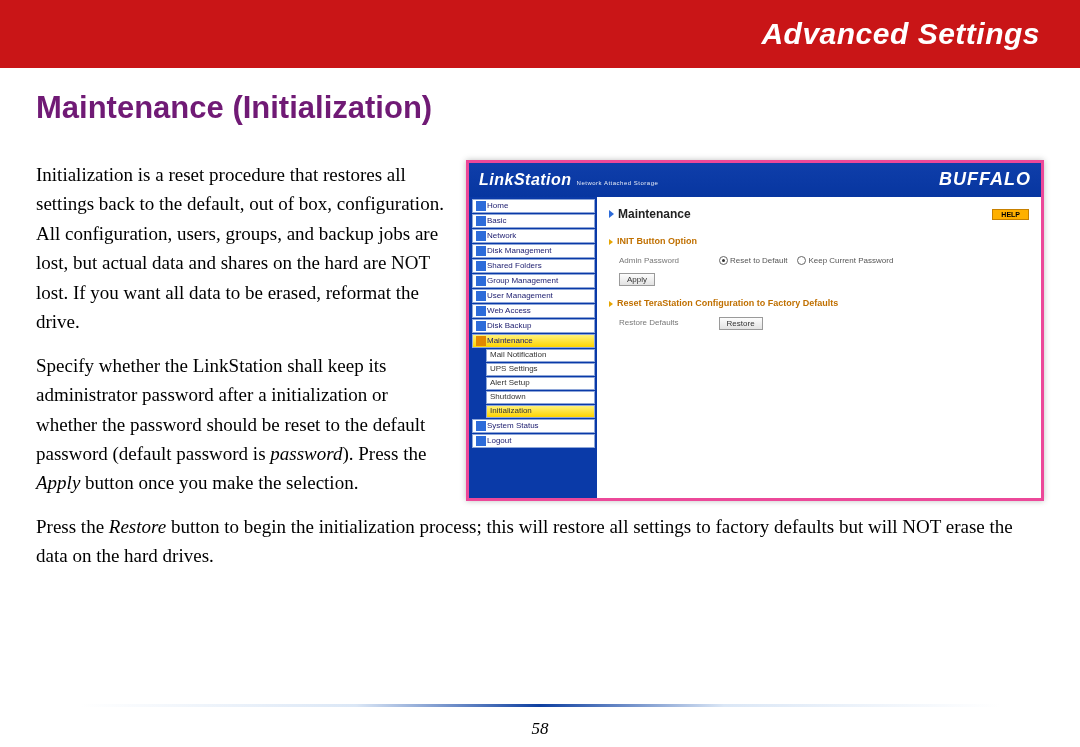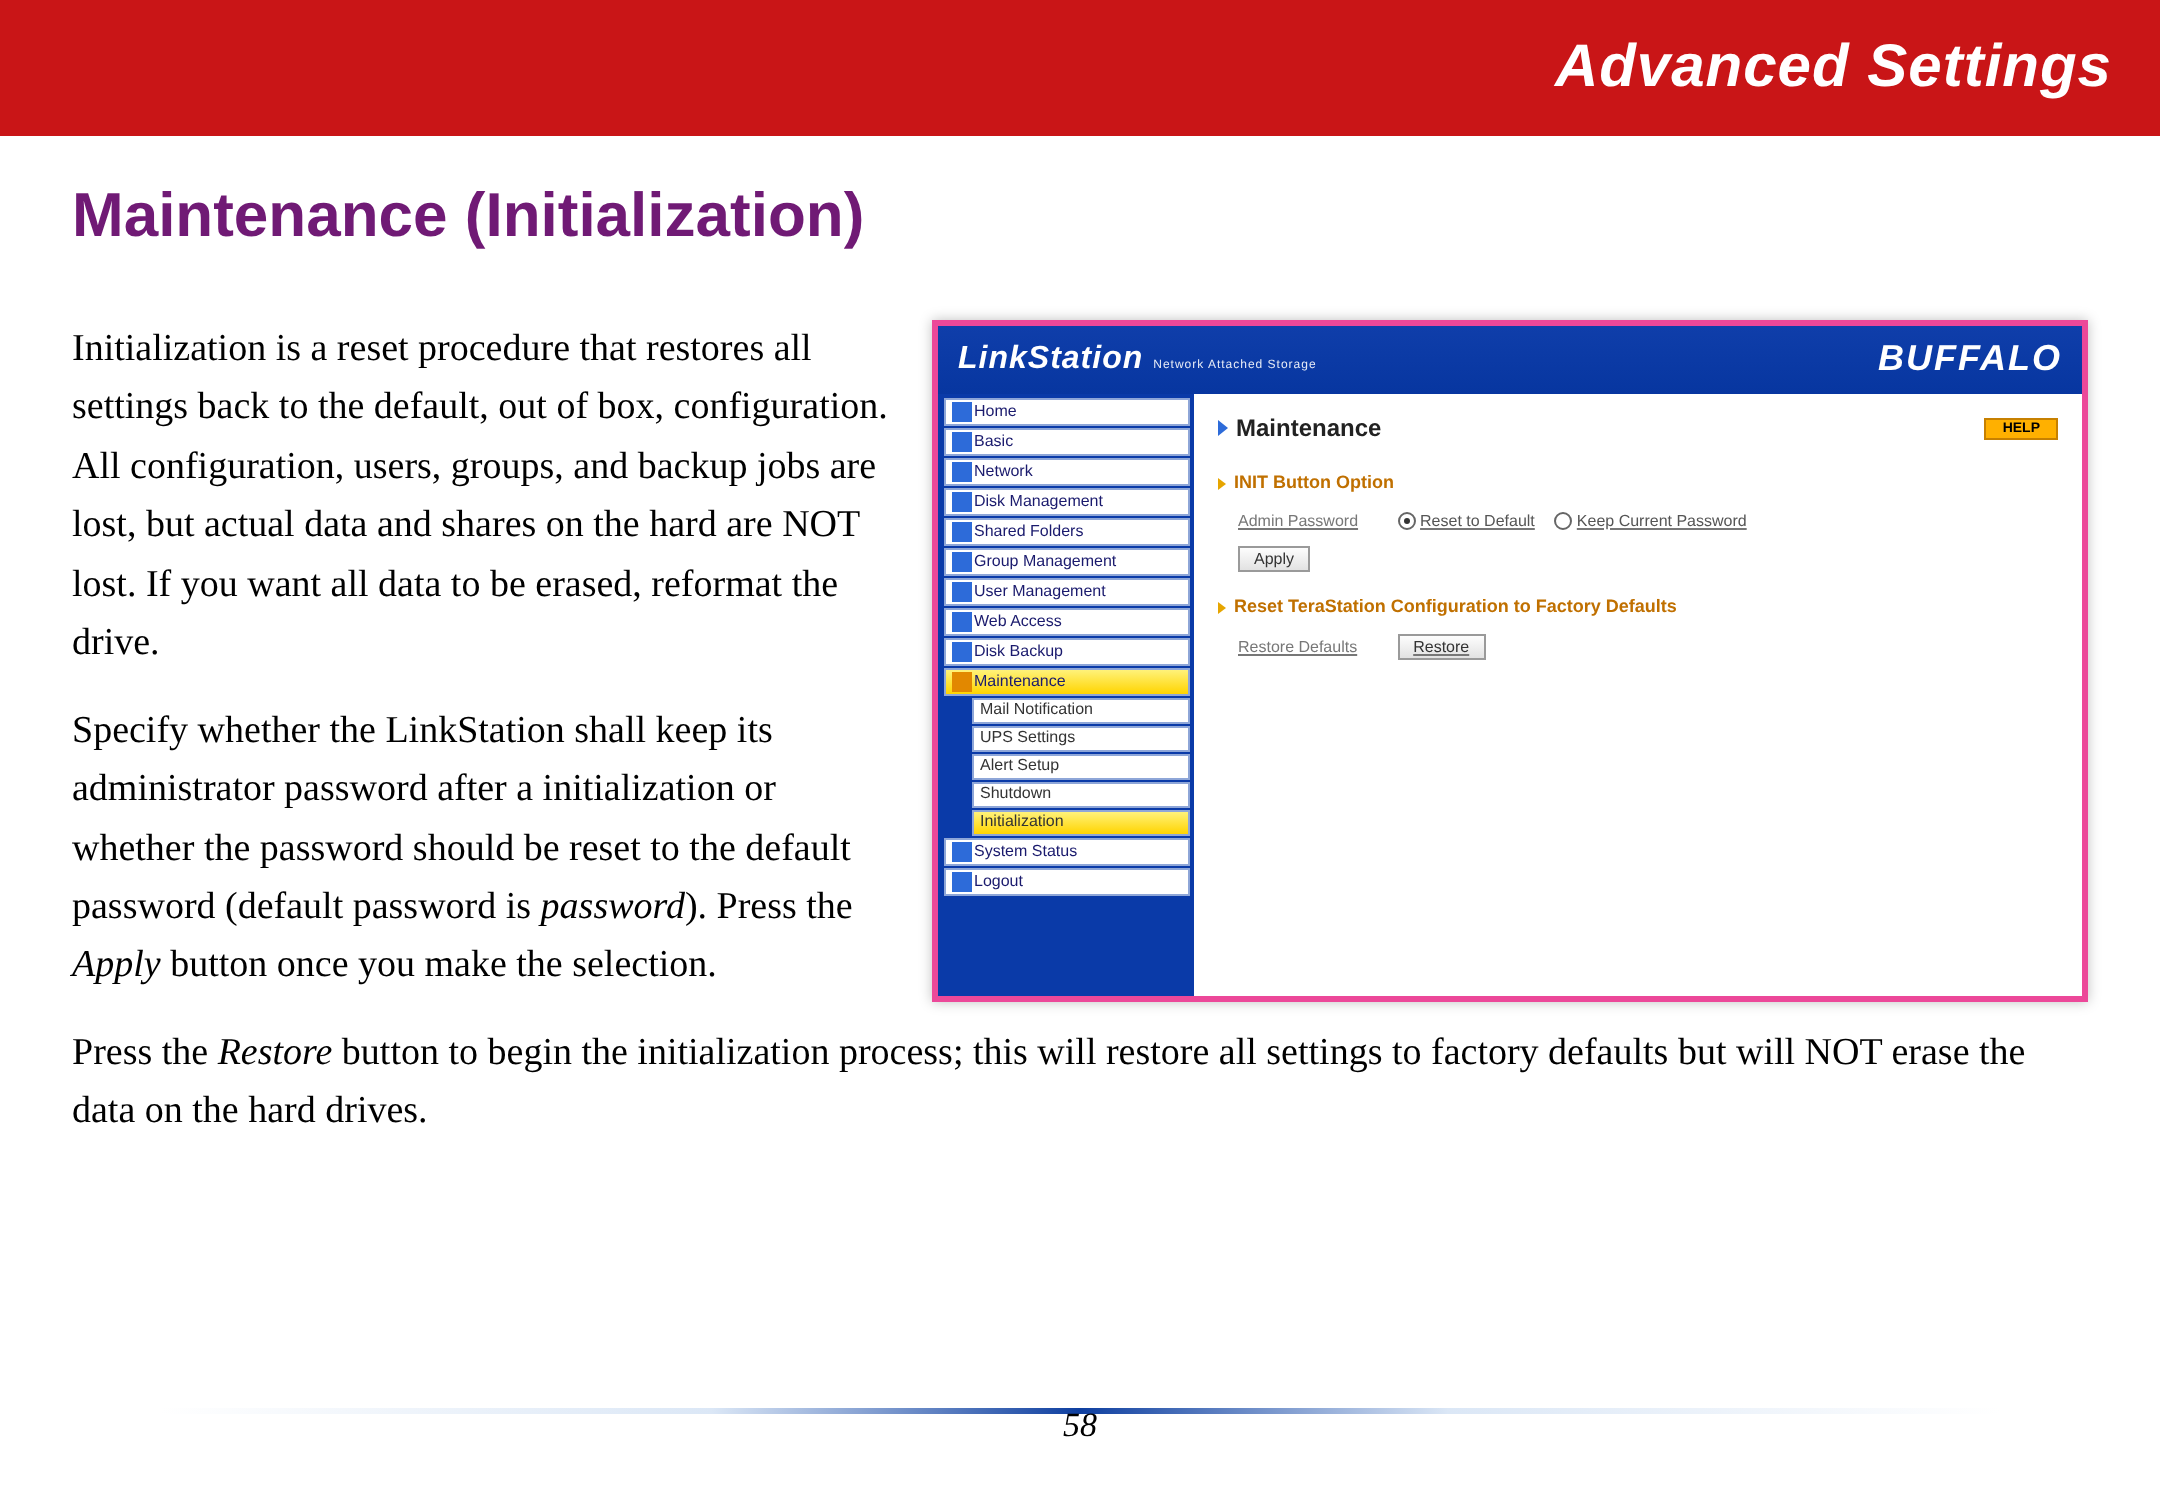--- a/index.html
+++ b/index.html
@@ -12,21 +12,21 @@
     position: relative;
     overflow: hidden;
   }
   .red-banner {
     background: #c91517;
     height: 68px;
     width: 100%;
     display: flex;
     justify-content: flex-end;
     align-items: center;
-    padding-right: 24px;
+    padding-right: 40px;
     box-sizing: border-box;
   }
   .red-banner-title {
     color: #fff;
     font-family: "Trebuchet MS", Arial, sans-serif;
     font-style: italic;
     font-weight: bold;
     font-size: 30px;
     letter-spacing: 0.5px;
   }
@@ -191,24 +191,23 @@
     border-bottom: 3px solid transparent;
     border-left: 4px solid #e6a500;
   }
   .group-body {
     margin: 6px 0 0 10px;
     font-size: 8px;
     color: #777;
   }
   .field-row {
     display: flex;
-    align-items: flex-end;
-    gap: 20px;
+    align-items: flex-start;
+    gap: 40px;
     margin-bottom: 6px;
-    text-decoration: underline;
   }
   .radio-group {
     display: flex;
     gap: 10px;
     align-items: center;
     color: #555;
   }
   .radio-dot {
     width: 7px; height: 7px; border-radius: 50%;
     border: 1px solid #666; display: inline-block;
@@ -231,21 +230,21 @@
     position: absolute;
     bottom: 40px;
     left: 80px;
     right: 80px;
     height: 3px;
     background: linear-gradient(to right, #fff 0%, #dbe7f6 30%, #0e3fa0 50%, #dbe7f6 70%, #fff 100%);
     border-radius: 2px;
   }
   .page-number {
     position: absolute;
-    bottom: 24px;
+    bottom: 8px;
     left: 0; right: 0;
     text-align: center;
     font-style: italic;
     font-size: 17px;
     color: #000;
   }
 </style>
 </head>
 <body>
 

